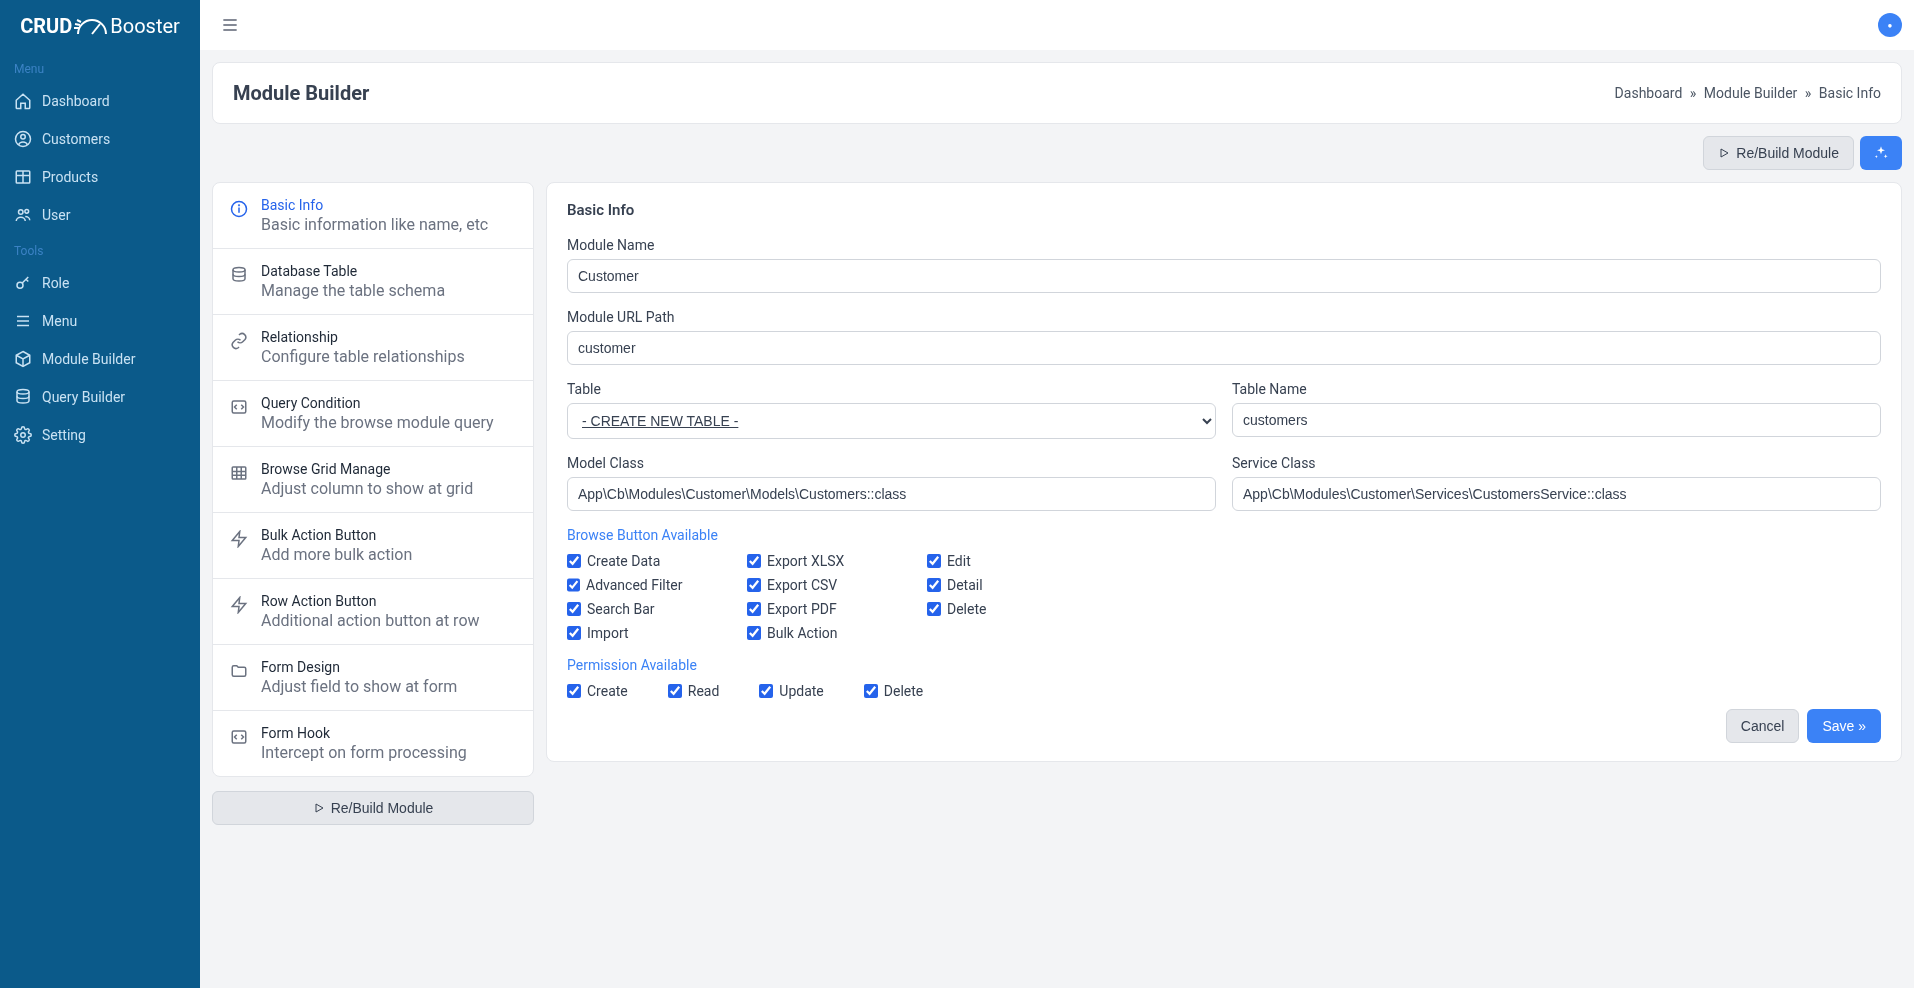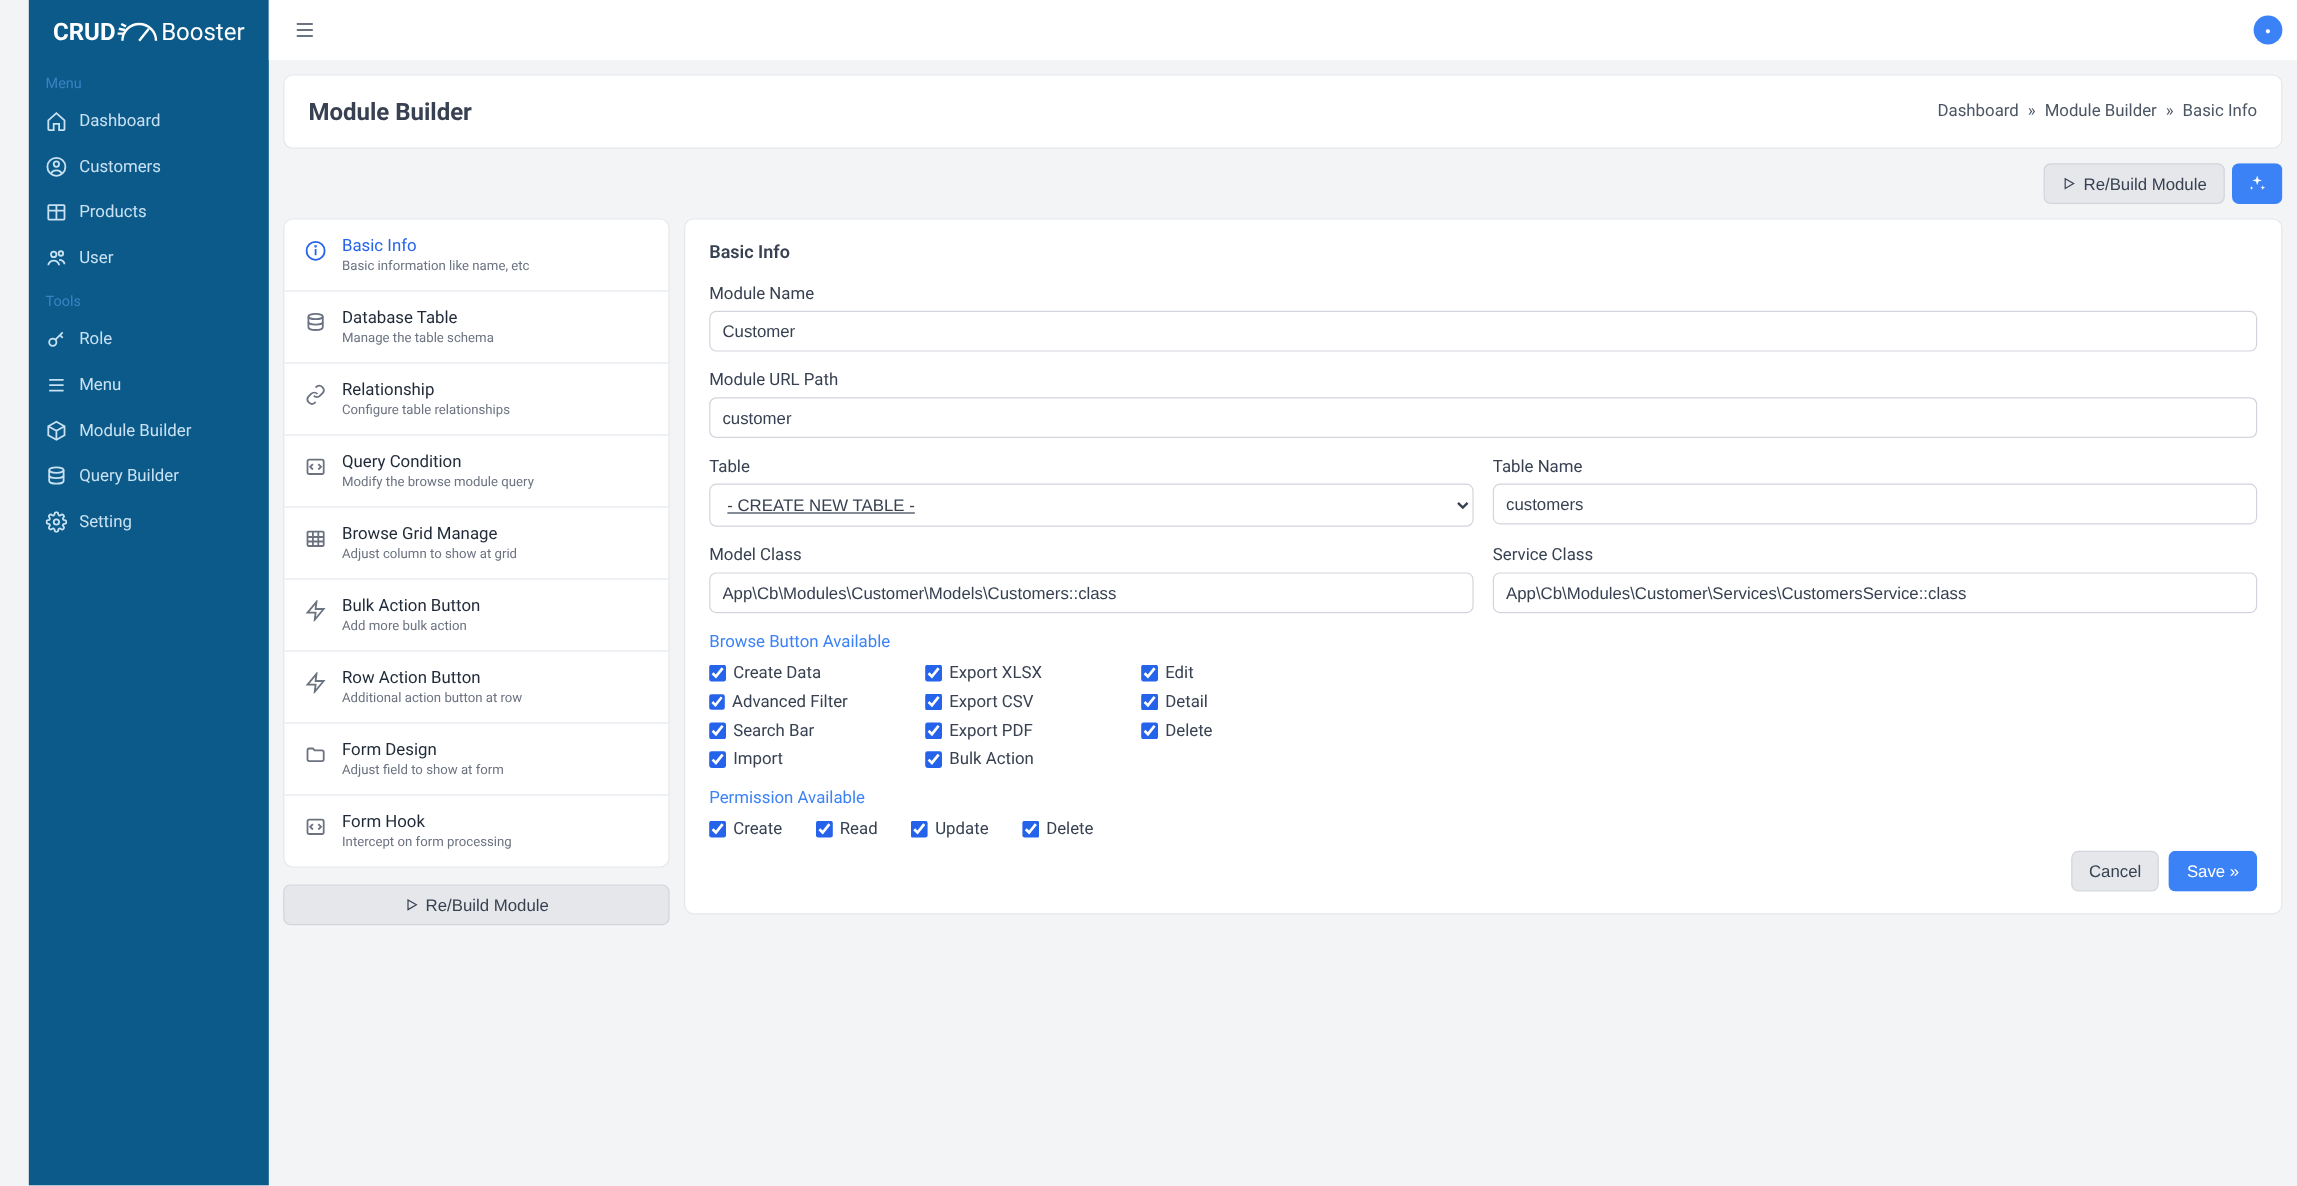--- a/index.html
+++ b/index.html
@@ -1,17 +1,17 @@
 <!DOCTYPE html>
 <html><head>
 <meta charset="utf-8">
 <style>
 * { margin: 0; padding: 0; box-sizing: border-box; }
 body { font-family: -apple-system, BlinkMacSystemFont, "Segoe UI", Roboto, Helvetica, Arial, sans-serif; background: #f3f4f6; color: #1f2937; font-size: 14px; }
-.app { display: flex; min-height: 100vh; padding-left: 24px; }
+.app { display: flex; min-height: 100vh; }
 
 
 .sidebar { width: 200px; background: #0b5a8a; color: #fff; flex-shrink: 0; }
 .logo { display: flex; align-items: center; justify-content: center; padding: 14px 10px; }
 .logo-text { font-weight: 700; font-size: 20px; color: #fff; display: flex; align-items: center; gap: 4px; }
 .logo-text .logo-light { font-weight: 400; }
 .logo-svg { width: 40px; height: 24px; margin-left: -4px; }
 .sidebar-section-label { font-size: 12px; color: #3b82c4; padding: 10px 14px 6px 14px; }
 .sidebar-item { display: flex; align-items: center; gap: 10px; padding: 10px 14px; color: #c9e2f3; text-decoration: none; cursor: pointer; font-size: 14px; }
 .sidebar-item .icon { width: 18px; height: 18px; display: inline-flex; align-items: center; justify-content: center; }
@@ -42,37 +42,37 @@
 .right-col { flex: 1; }
 
 
 .step-card { background: #fff; border: 1px solid #e5e7eb; border-radius: 8px; overflow: hidden; }
 .step-item { display: flex; align-items: flex-start; gap: 12px; padding: 14px 16px; border-bottom: 1px solid #e5e7eb; cursor: pointer; }
 .step-item:last-child { border-bottom: none; }
 .step-item .step-icon { width: 20px; height: 20px; margin-top: 2px; color: #6b7280; display: flex; align-items: center; justify-content: center; }
 .step-item.active .step-title-text { color: #2563eb; }
 .step-item.active .step-icon { color: #2563eb; }
 .step-title-text { font-size: 14px; color: #1f2937; }
-.step-desc { font-size: 11px; color: #6b7280; margin-top: 2px; }
+.step-desc { font-size: 16px; color: #6b7280; margin-top: 2px; }
 
 
 .rebuild-below { width: 100%; margin-top: 14px; justify-content: center; background: #e5e7eb; border: 1px solid #d1d5db; color: #374151; }
 
 
 .form-card { background: #fff; border: 1px solid #e5e7eb; border-radius: 8px; padding: 18px 20px; }
 .form-card-title { font-size: 15px; font-weight: 600; color: #374151; margin-bottom: 18px; }
 .form-group { margin-bottom: 16px; }
 .form-row { display: flex; gap: 16px; }
 .form-row .form-group { flex: 1; }
 .form-label { display: block; font-size: 14px; color: #374151; margin-bottom: 6px; }
 .form-control { width: 100%; padding: 8px 10px; border: 1px solid #d1d5db; border-radius: 6px; font-size: 14px; color: #374151; background: #fff; }
 select.form-control { appearance: auto; text-decoration: underline; }
 .section-label { font-size: 14px; color: #3b82f6; margin-bottom: 10px; }
 .check-grid { display: grid; grid-template-columns: 110px 110px 110px; gap: 8px 70px; margin-bottom: 16px; }
-.check-row-single { display: flex; gap: 28px; flex-wrap: wrap; margin-bottom: 2px; }
+.check-row-single { display: flex; gap: 40px; flex-wrap: wrap; margin-bottom: 2px; }
 .check-item { display: flex; align-items: center; gap: 6px; font-size: 14px; color: #374151; white-space: nowrap; }
 .check-item input { width: 14px; height: 14px; accent-color: #2563eb; }
 .form-actions { display: flex; justify-content: flex-end; gap: 8px; margin-top: 10px; }
 
 svg { display: block; }
 </style>
 </head>
 <body>
 
 <div class="app">

